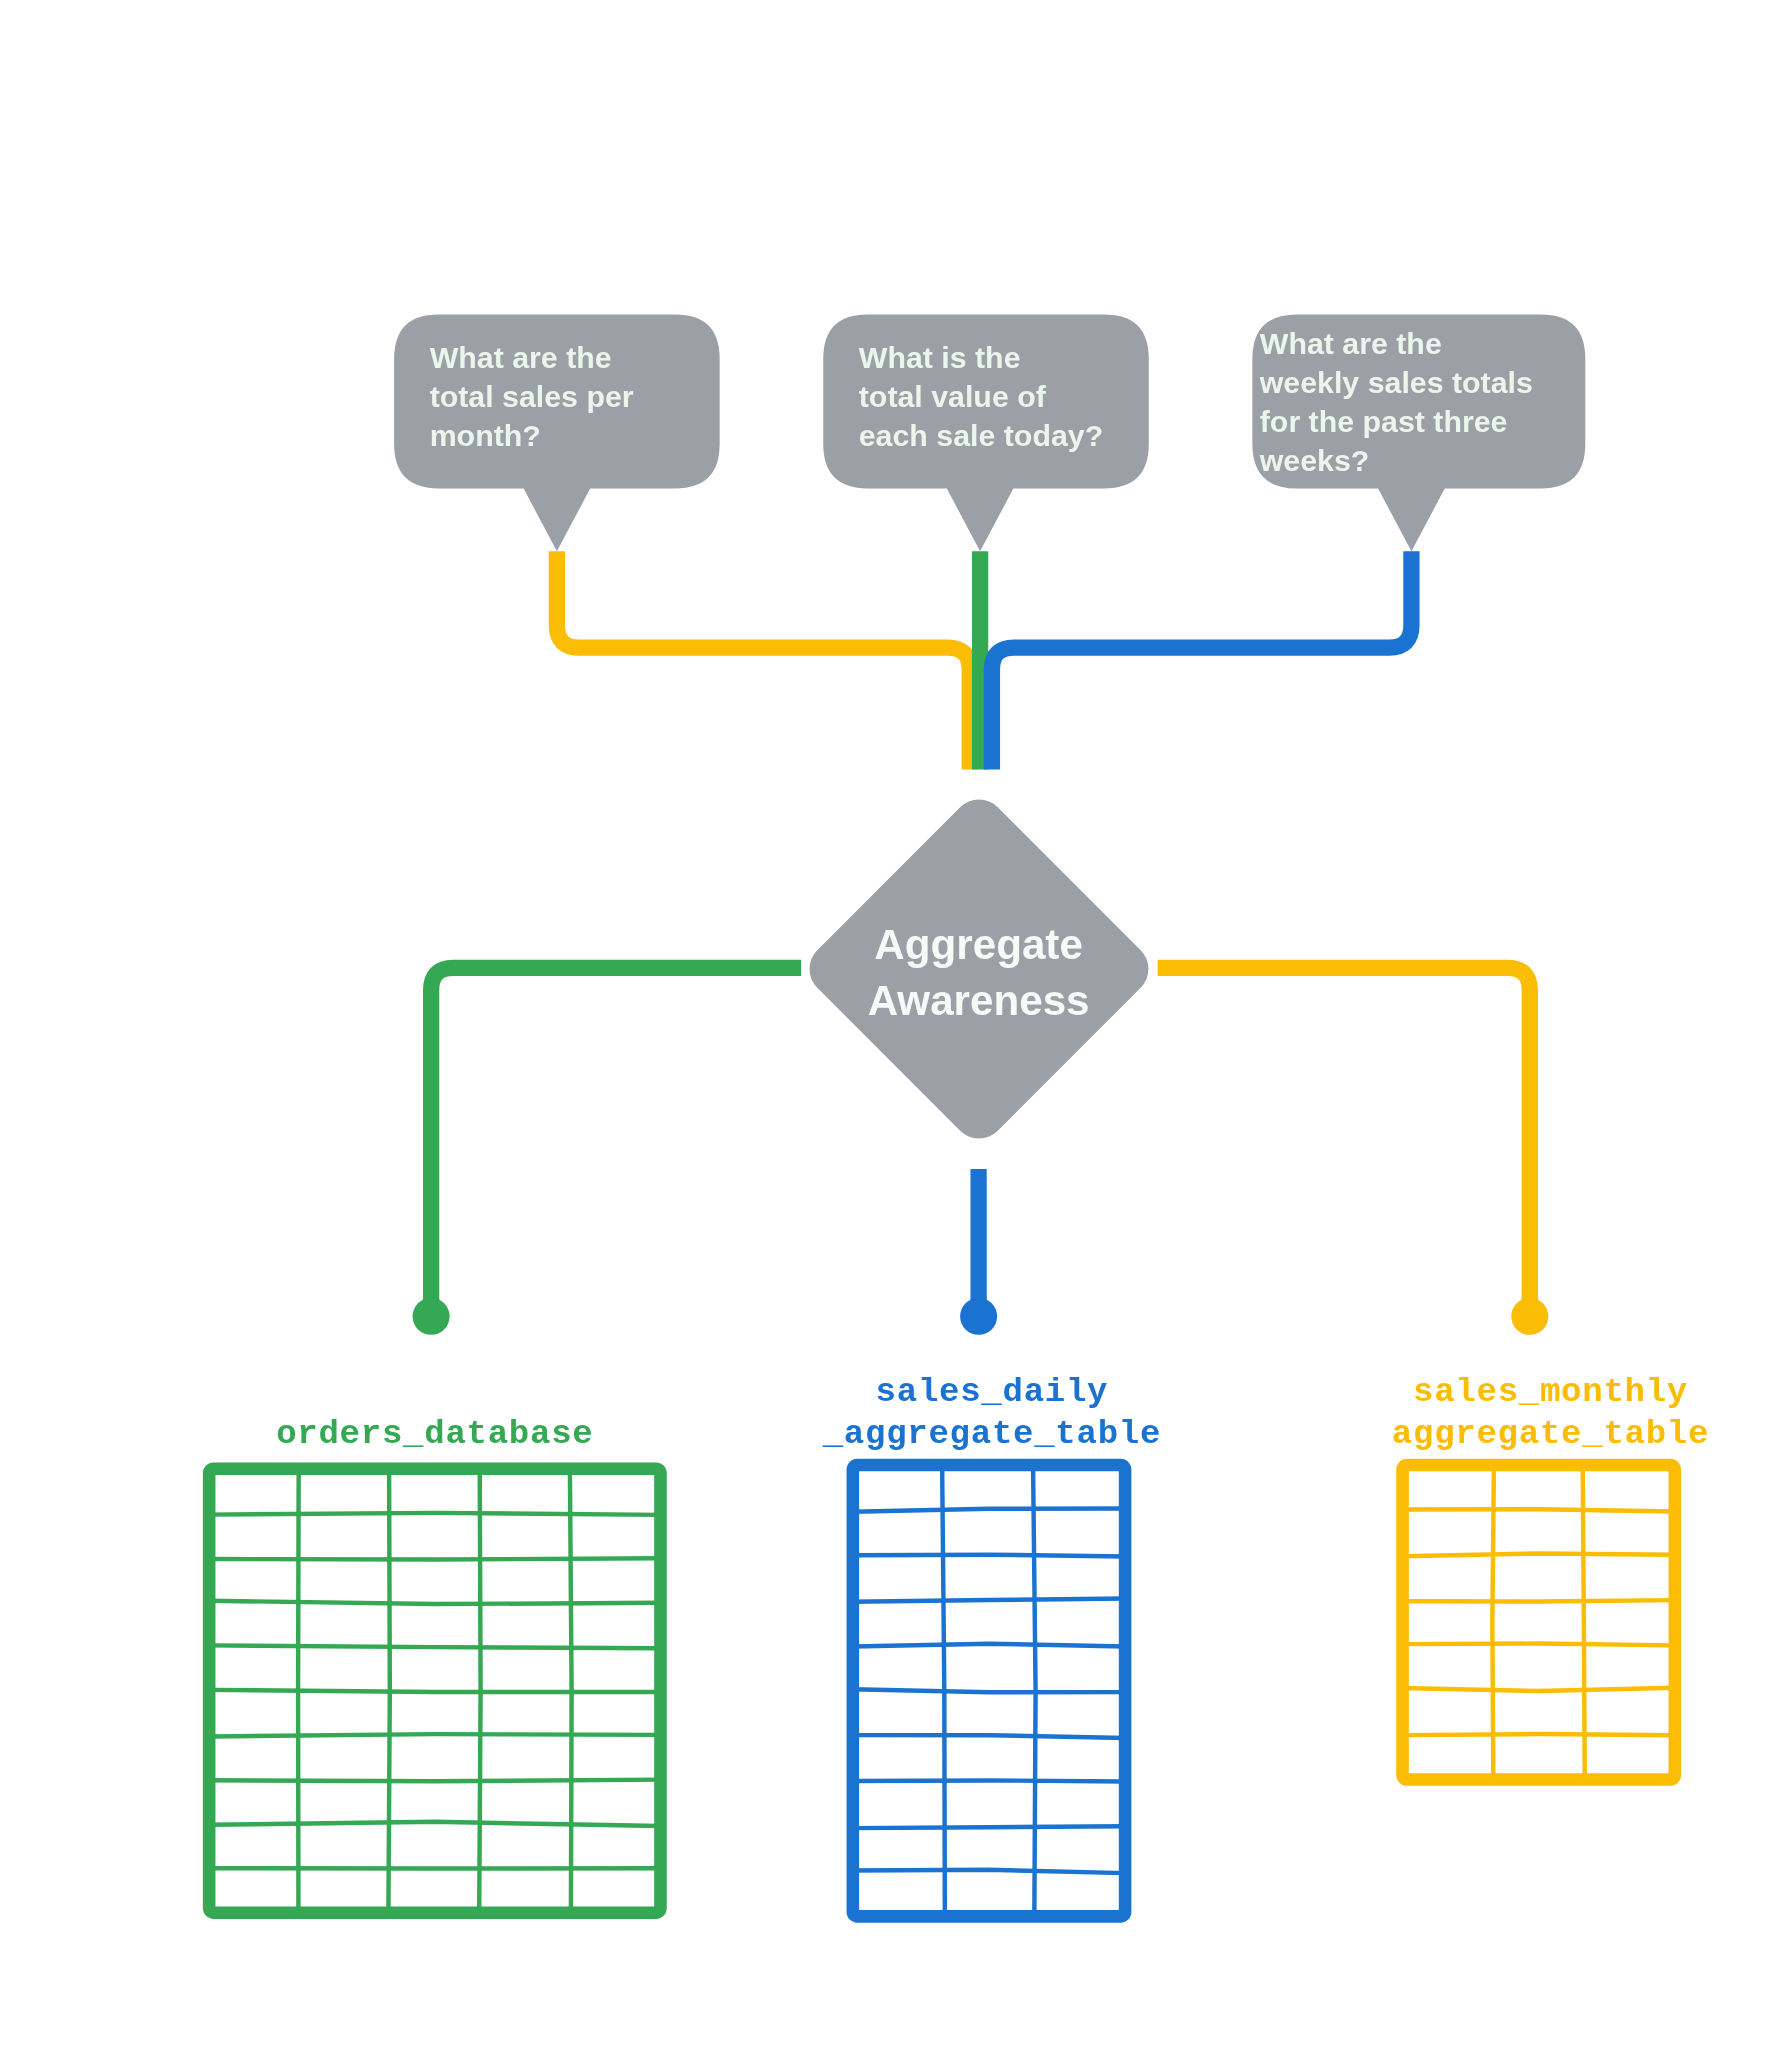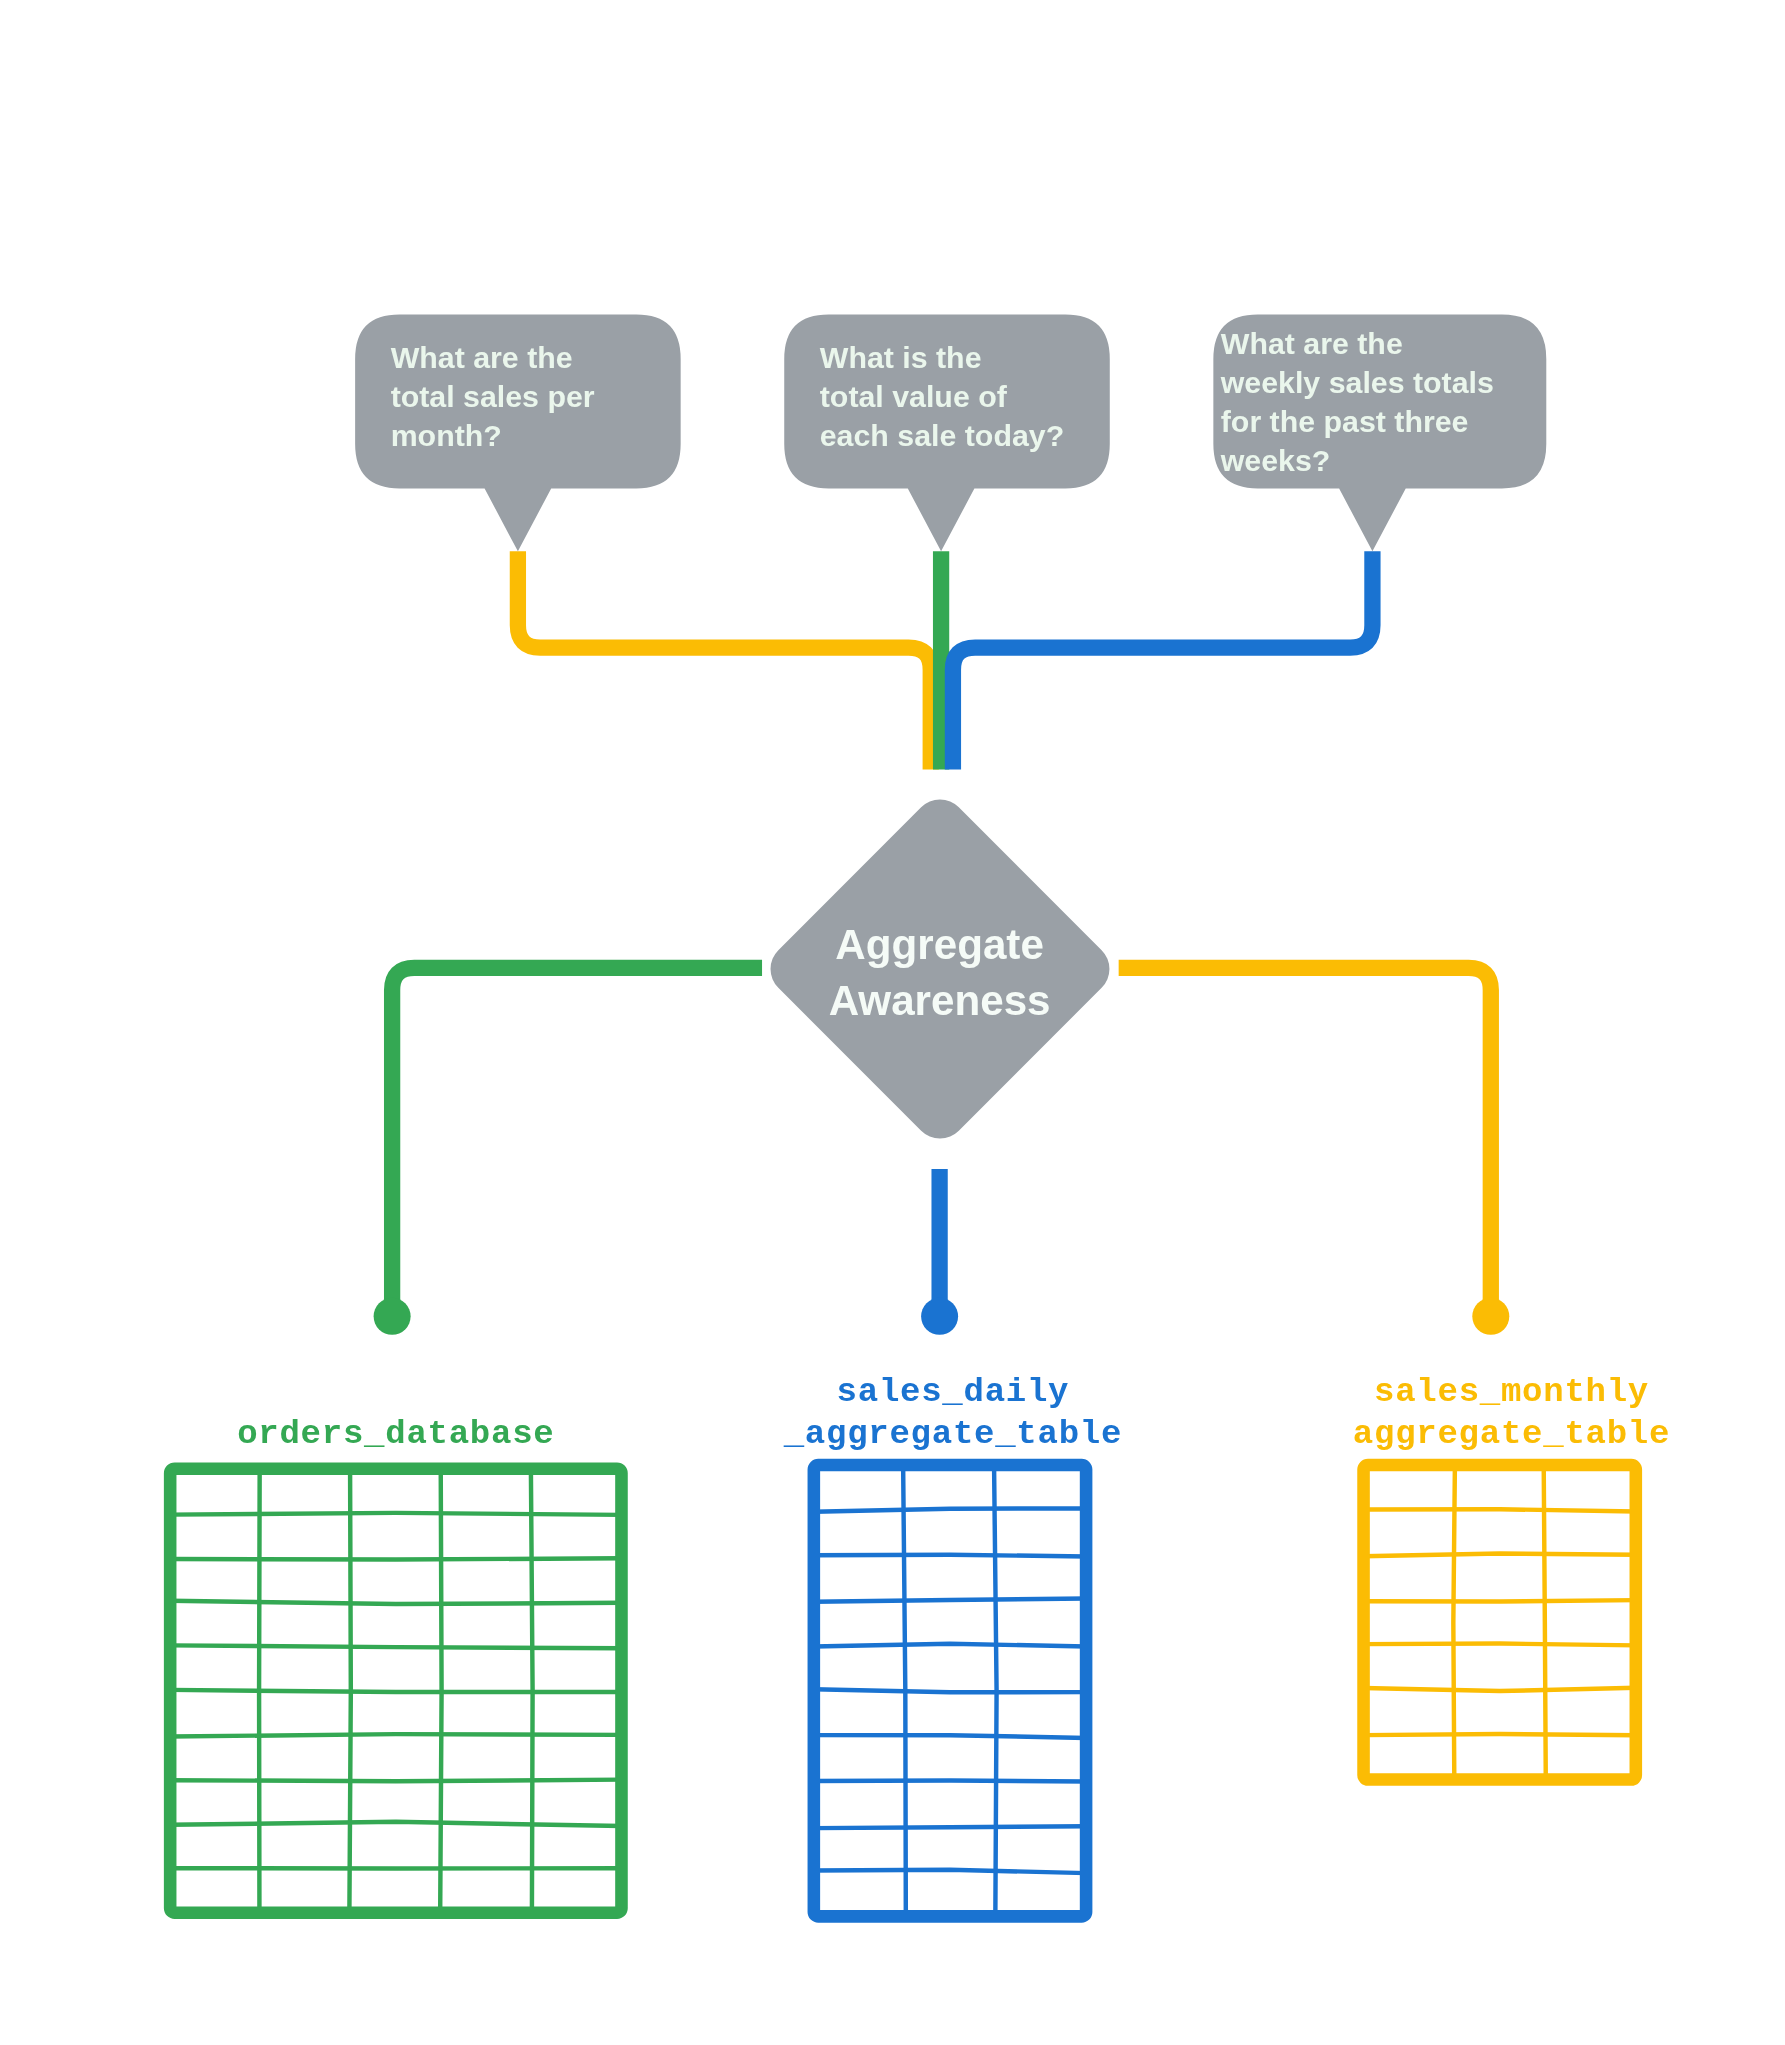--- a/index.html
+++ b/index.html
@@ -11,20 +11,21 @@
     width: 1786px;
     height: 2046px;
     font-family: "Liberation Sans", sans-serif;
     overflow: hidden;
   }
   #diagram-root {
     position: relative;
     width: 1462px;
     height: 2046px;
     background: #ffffff;
+    margin-left: 39px;
   }
   svg.canvas {
     position: absolute;
     top: 0;
     left: 0;
     width: 1786px;
     height: 2046px;
     display: block;
   }
   .bubble-text {

